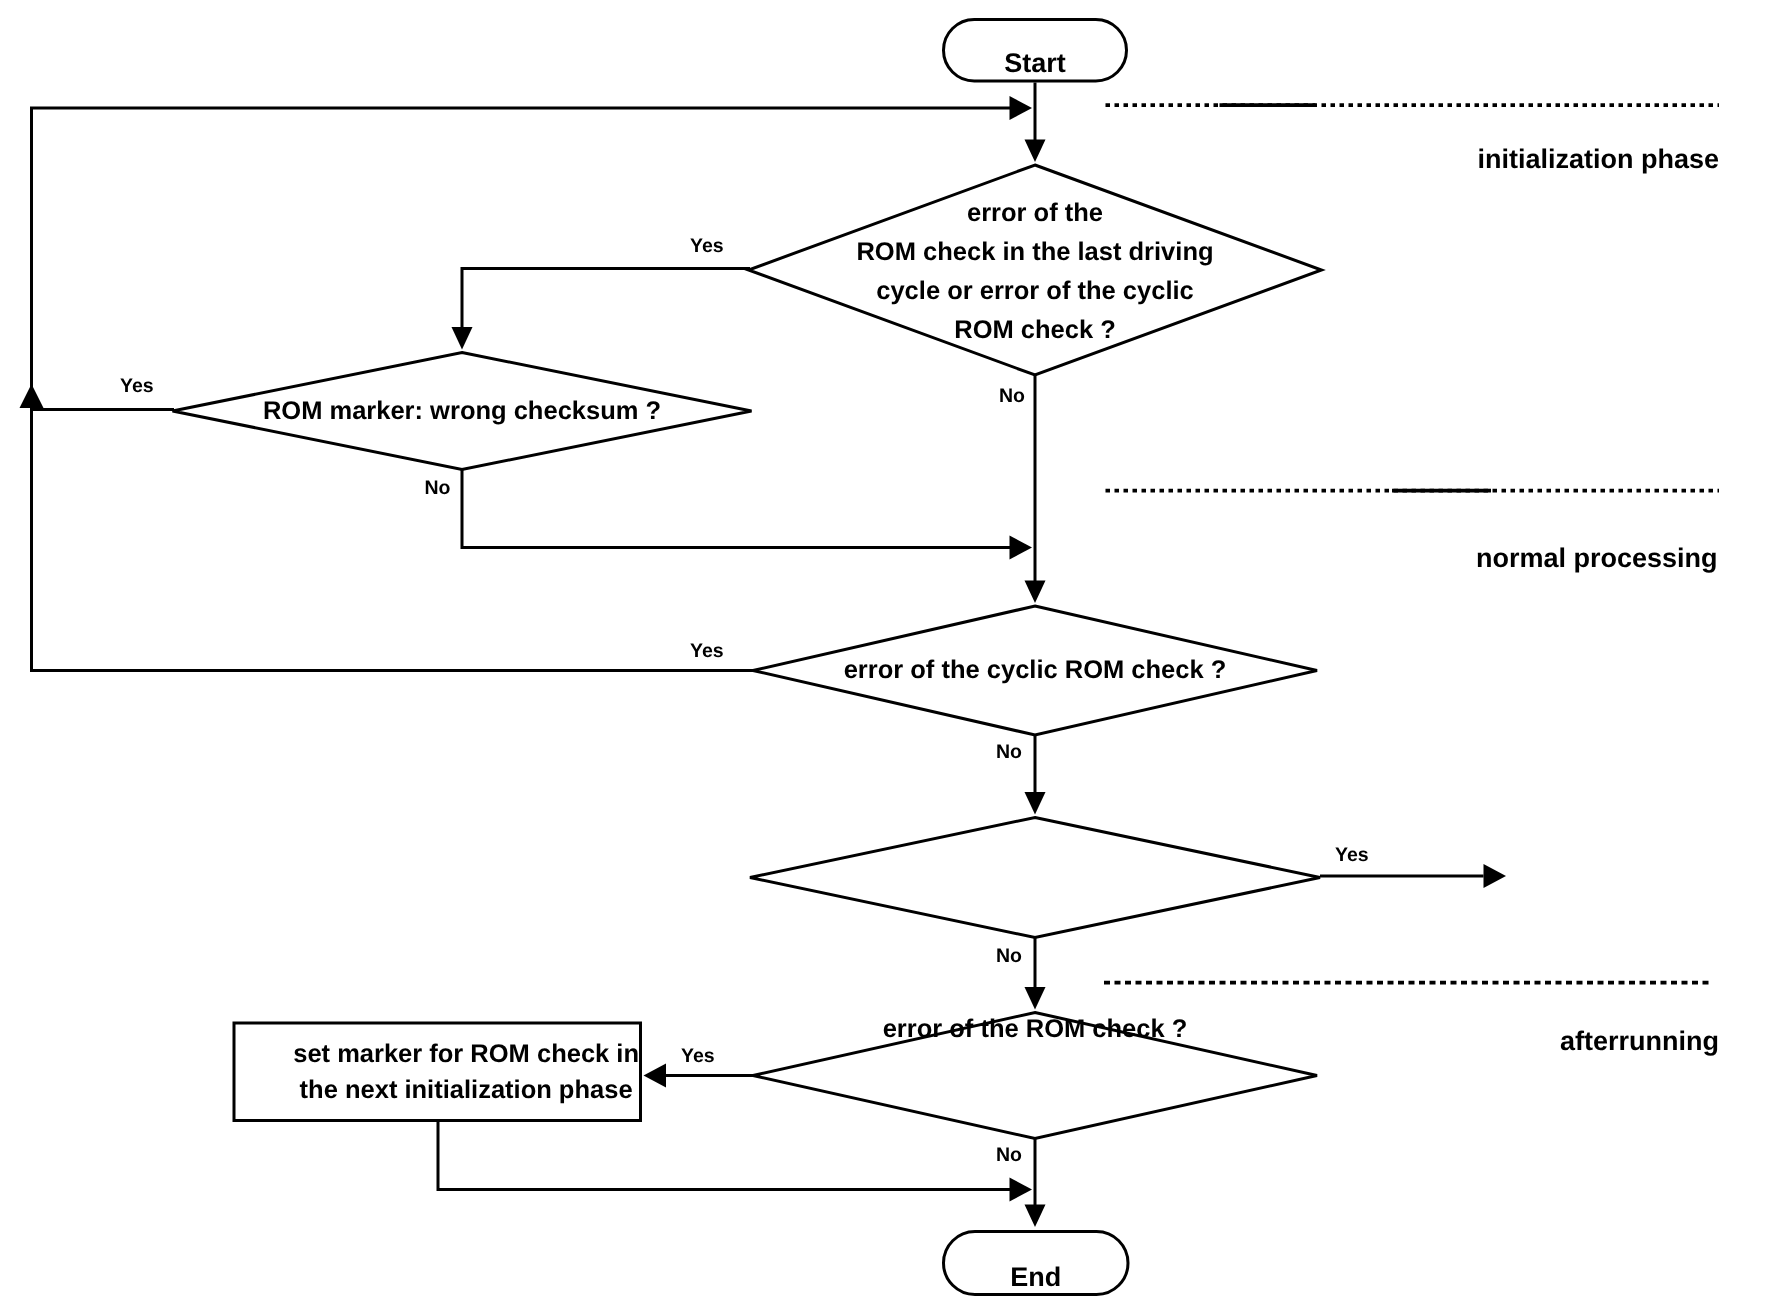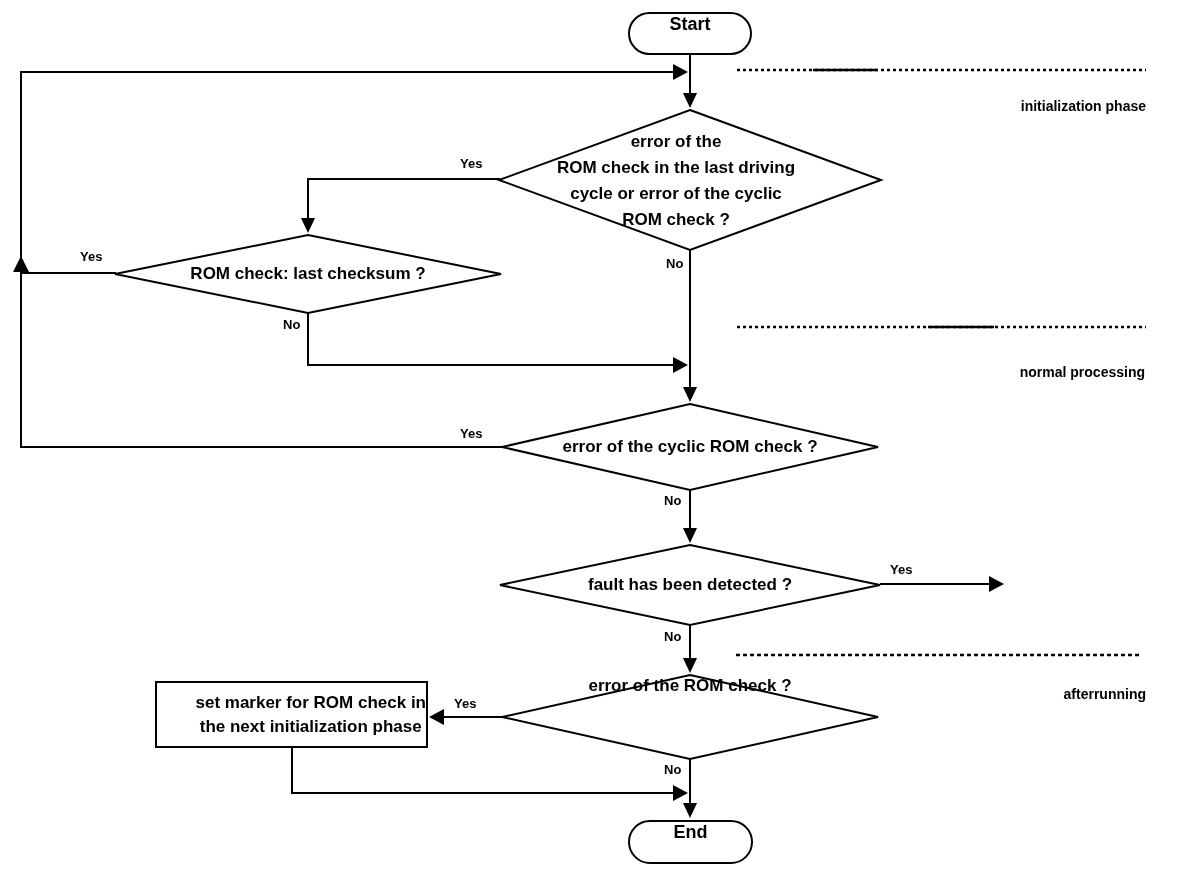--- a/index.html
+++ b/index.html
@@ -18,21 +18,21 @@
     width: 1184px;
     height: 874px;
   }
   .node-terminal {
     position: absolute;
     box-sizing: border-box;
     border: 2px solid #000;
     border-radius: 22px;
     background: #fff;
     display: flex;
-    align-items: flex-start;
+    align-items: flex-end;
     justify-content: center;
     font-weight: bold;
     font-size: 18px;
   }
   .node-box {
     position: absolute;
     box-sizing: border-box;
     border: 2px solid #000;
     background: #fff;
     display: flex;
@@ -57,21 +57,21 @@
     position: absolute;
     font-weight: bold;
     font-size: 13px;
     line-height: 18px;
     background: #fff;
     padding: 0 2px;
   }
   .phase-label {
     position: absolute;
     font-weight: bold;
-    font-size: 14px;
+    font-size: 18px;
     line-height: 20px;
     text-align: left;
   }
 </style>
 </head>
 <body>
 
 <div class="canvas">
 
   <svg class="layer-svg" viewBox="0 0 1184 874">
@@ -172,27 +172,26 @@
   </div>
   <div class="node-terminal" style="left:628px; top:820px; width:125px; height:44px;">
     <span>End</span>
   </div>
 
   <div class="node-box" style="left:155px; top:681px; width:273px; height:67px;justify-content:flex-end;">
     <span>set marker for ROM check in
 the next initialization phase</span>
   </div>
 
-  <div class="diamond-text tall" style="left:516px; top:129px; width:320px;">error of the
+  <div class="diamond-text tall" style="left:530px; top:129px; width:320px;">error of the
 ROM check in the last driving
 cycle or error of the cyclic
 ROM check ?</div>
-  <div class="diamond-text" style="left:158px; top:264px; width:300px;">ROM check: last checksum ?</div>
+  <div class="diamond-text" style="left:158px; top:264px; width:300px;">ROM marker: wrong checksum ?</div>
   <div class="diamond-text" style="left:530px; top:437px; width:320px;">error of the cyclic ROM check ?</div>
-  <div class="diamond-text" style="left:530px; top:575px; width:320px;">fault has been detected ?</div>
   <div class="diamond-text" style="left:530px; top:676px; width:320px;">error of the ROM check ?</div>
 
   <div class="edge-label" style="left:458px; top:155px;">Yes</div>
   <div class="edge-label" style="left:664px; top:255px;">No</div>
 
   <div class="edge-label" style="left:78px; top:248px;">Yes</div>
   <div class="edge-label" style="left:281px; top:316px;">No</div>
 
   <div class="edge-label" style="left:458px; top:425px;">Yes</div>
   <div class="edge-label" style="left:662px; top:492px;">No</div>

